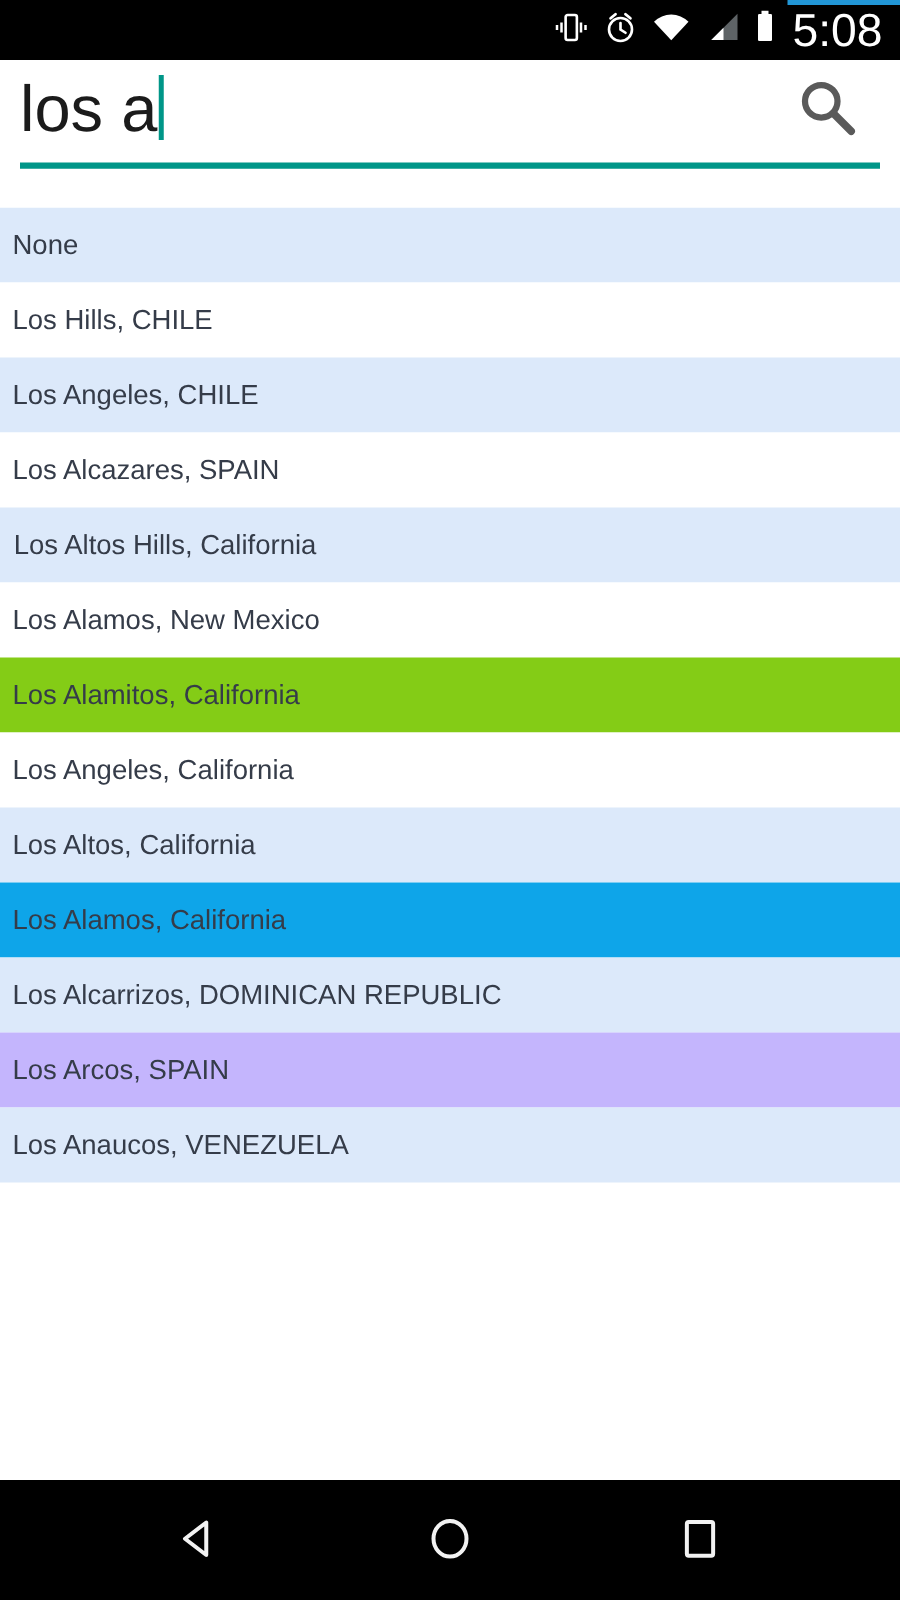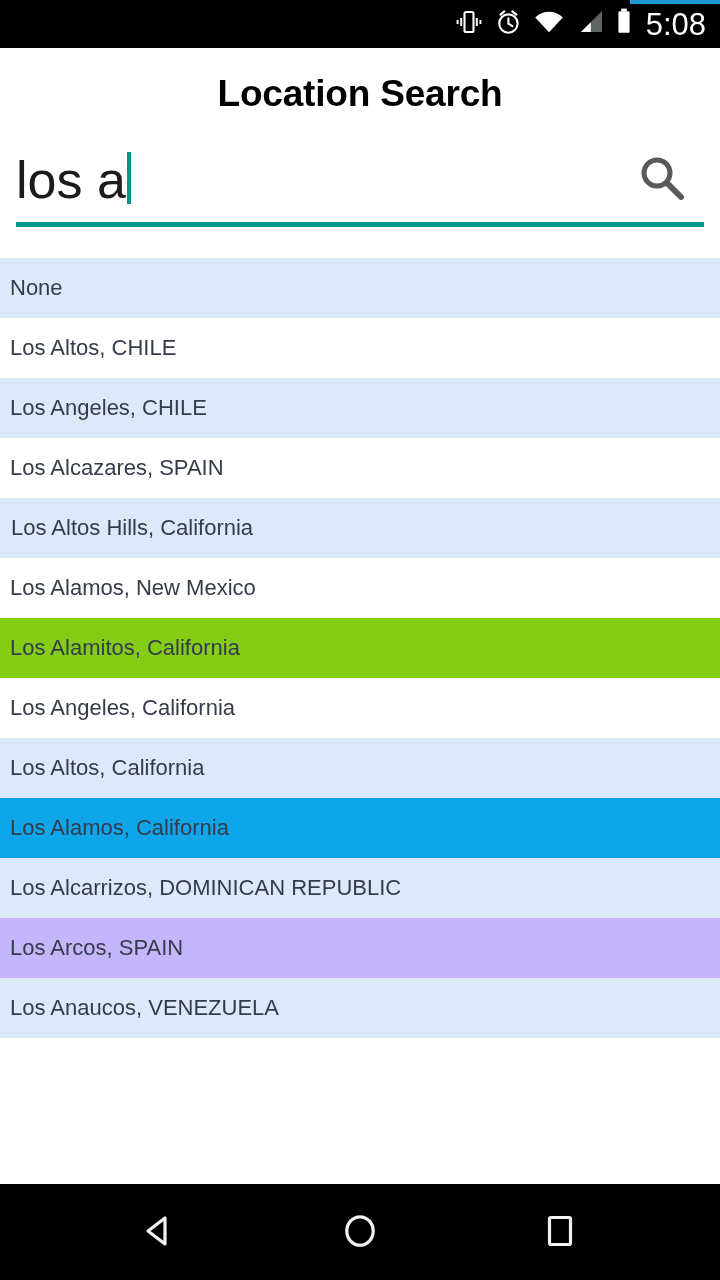--- a/index.html
+++ b/index.html
@@ -48,21 +48,21 @@
     align-items: center;
     gap: 12px;
   }
 
   .status-icon {
     display: block;
   }
 
   #status-clock {
     color: #ffffff;
-    font-size: 31px;
+    font-size: 37px;
     font-weight: 400;
     letter-spacing: 0px;
     margin-left: 14px;
     line-height: 1;
     font-family: "Liberation Sans", sans-serif;
   }
 
   
   #app-bar {
     flex: 0 0 92px;
@@ -229,23 +229,20 @@
           <rect x="5.2" y="0.6" width="5.6" height="3" fill="#ffffff"></rect>
           <rect x="2.4" y="3.2" width="11.2" height="21.6" rx="1" fill="#ffffff"></rect>
         </svg>
       </span>
 
     </div>
 
     <div id="status-clock">5:08</div>
   </div>
 
-  <div id="app-bar">
-    <div id="page-title">Location Search</div>
-  </div>
 
   <div id="search-row">
 
     <div id="search-field-wrap">
       <span id="search-text-display">los a</span>
         <span id="text-caret" style="background: rgb(0, 150, 136);"></span>
     </div>
 
     <div id="search-underline" style="background: rgb(0, 150, 136);"></div>
 
@@ -258,21 +255,21 @@
       </span>
     </button>
   </div>
 
   <div id="results-list">
 
   <div class="result-row odd" style="background: rgb(220, 233, 250);">
         <span class="result-label" style="color: rgb(53, 60, 73);">None</span>
       </div>
       <div class="result-row even" style="background: rgb(255, 255, 255);">
-        <span class="result-label" style="color: rgb(53, 60, 73);">Los Altos, CHILE</span>
+        <span class="result-label" style="color: rgb(53, 60, 73);">Los Hills, CHILE</span>
       </div>
       <div class="result-row odd" style="background: rgb(220, 233, 250);">
         <span class="result-label" style="color: rgb(53, 60, 73);">Los Angeles, CHILE</span>
       </div>
       <div class="result-row even" style="background: rgb(255, 255, 255);">
         <span class="result-label" style="color: rgb(53, 60, 73);">Los Alcazares, SPAIN</span>
       </div>
       <div class="result-row odd" style="background: rgb(220, 233, 250); padding-left: 11px;">
         <span class="result-label" style="color: rgb(53, 60, 73);">Los Altos Hills, California</span>
       </div>

